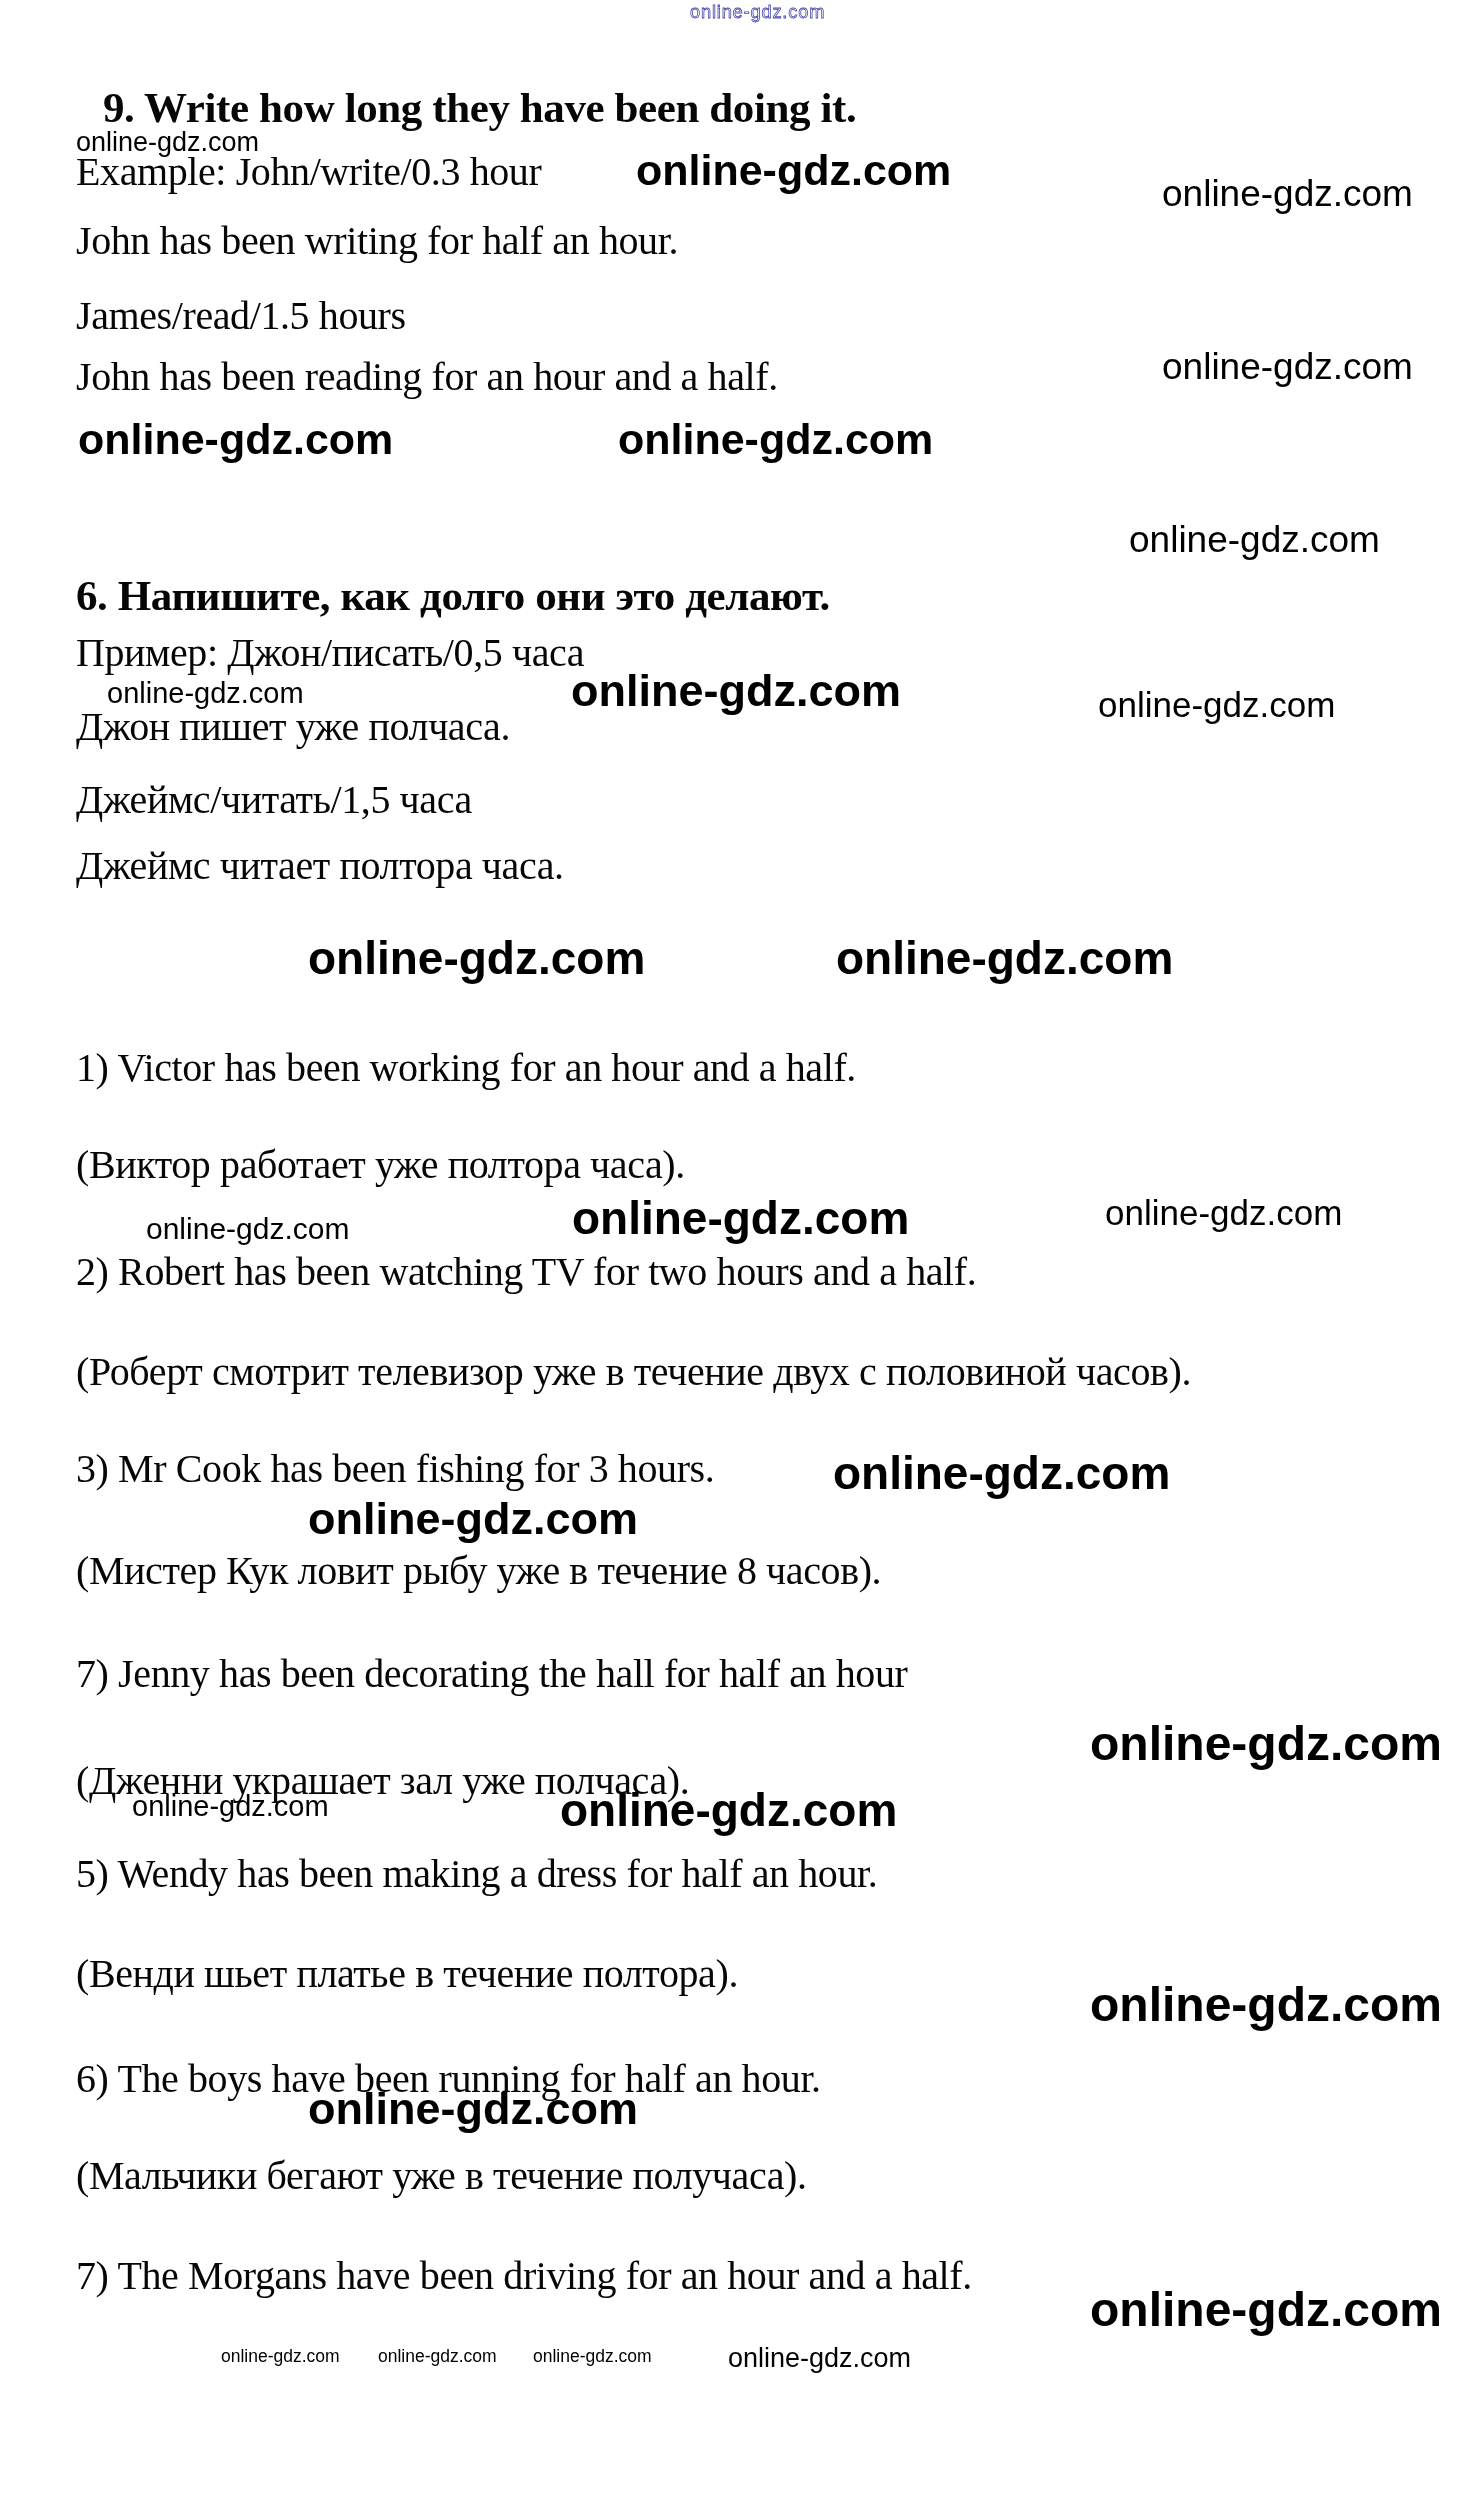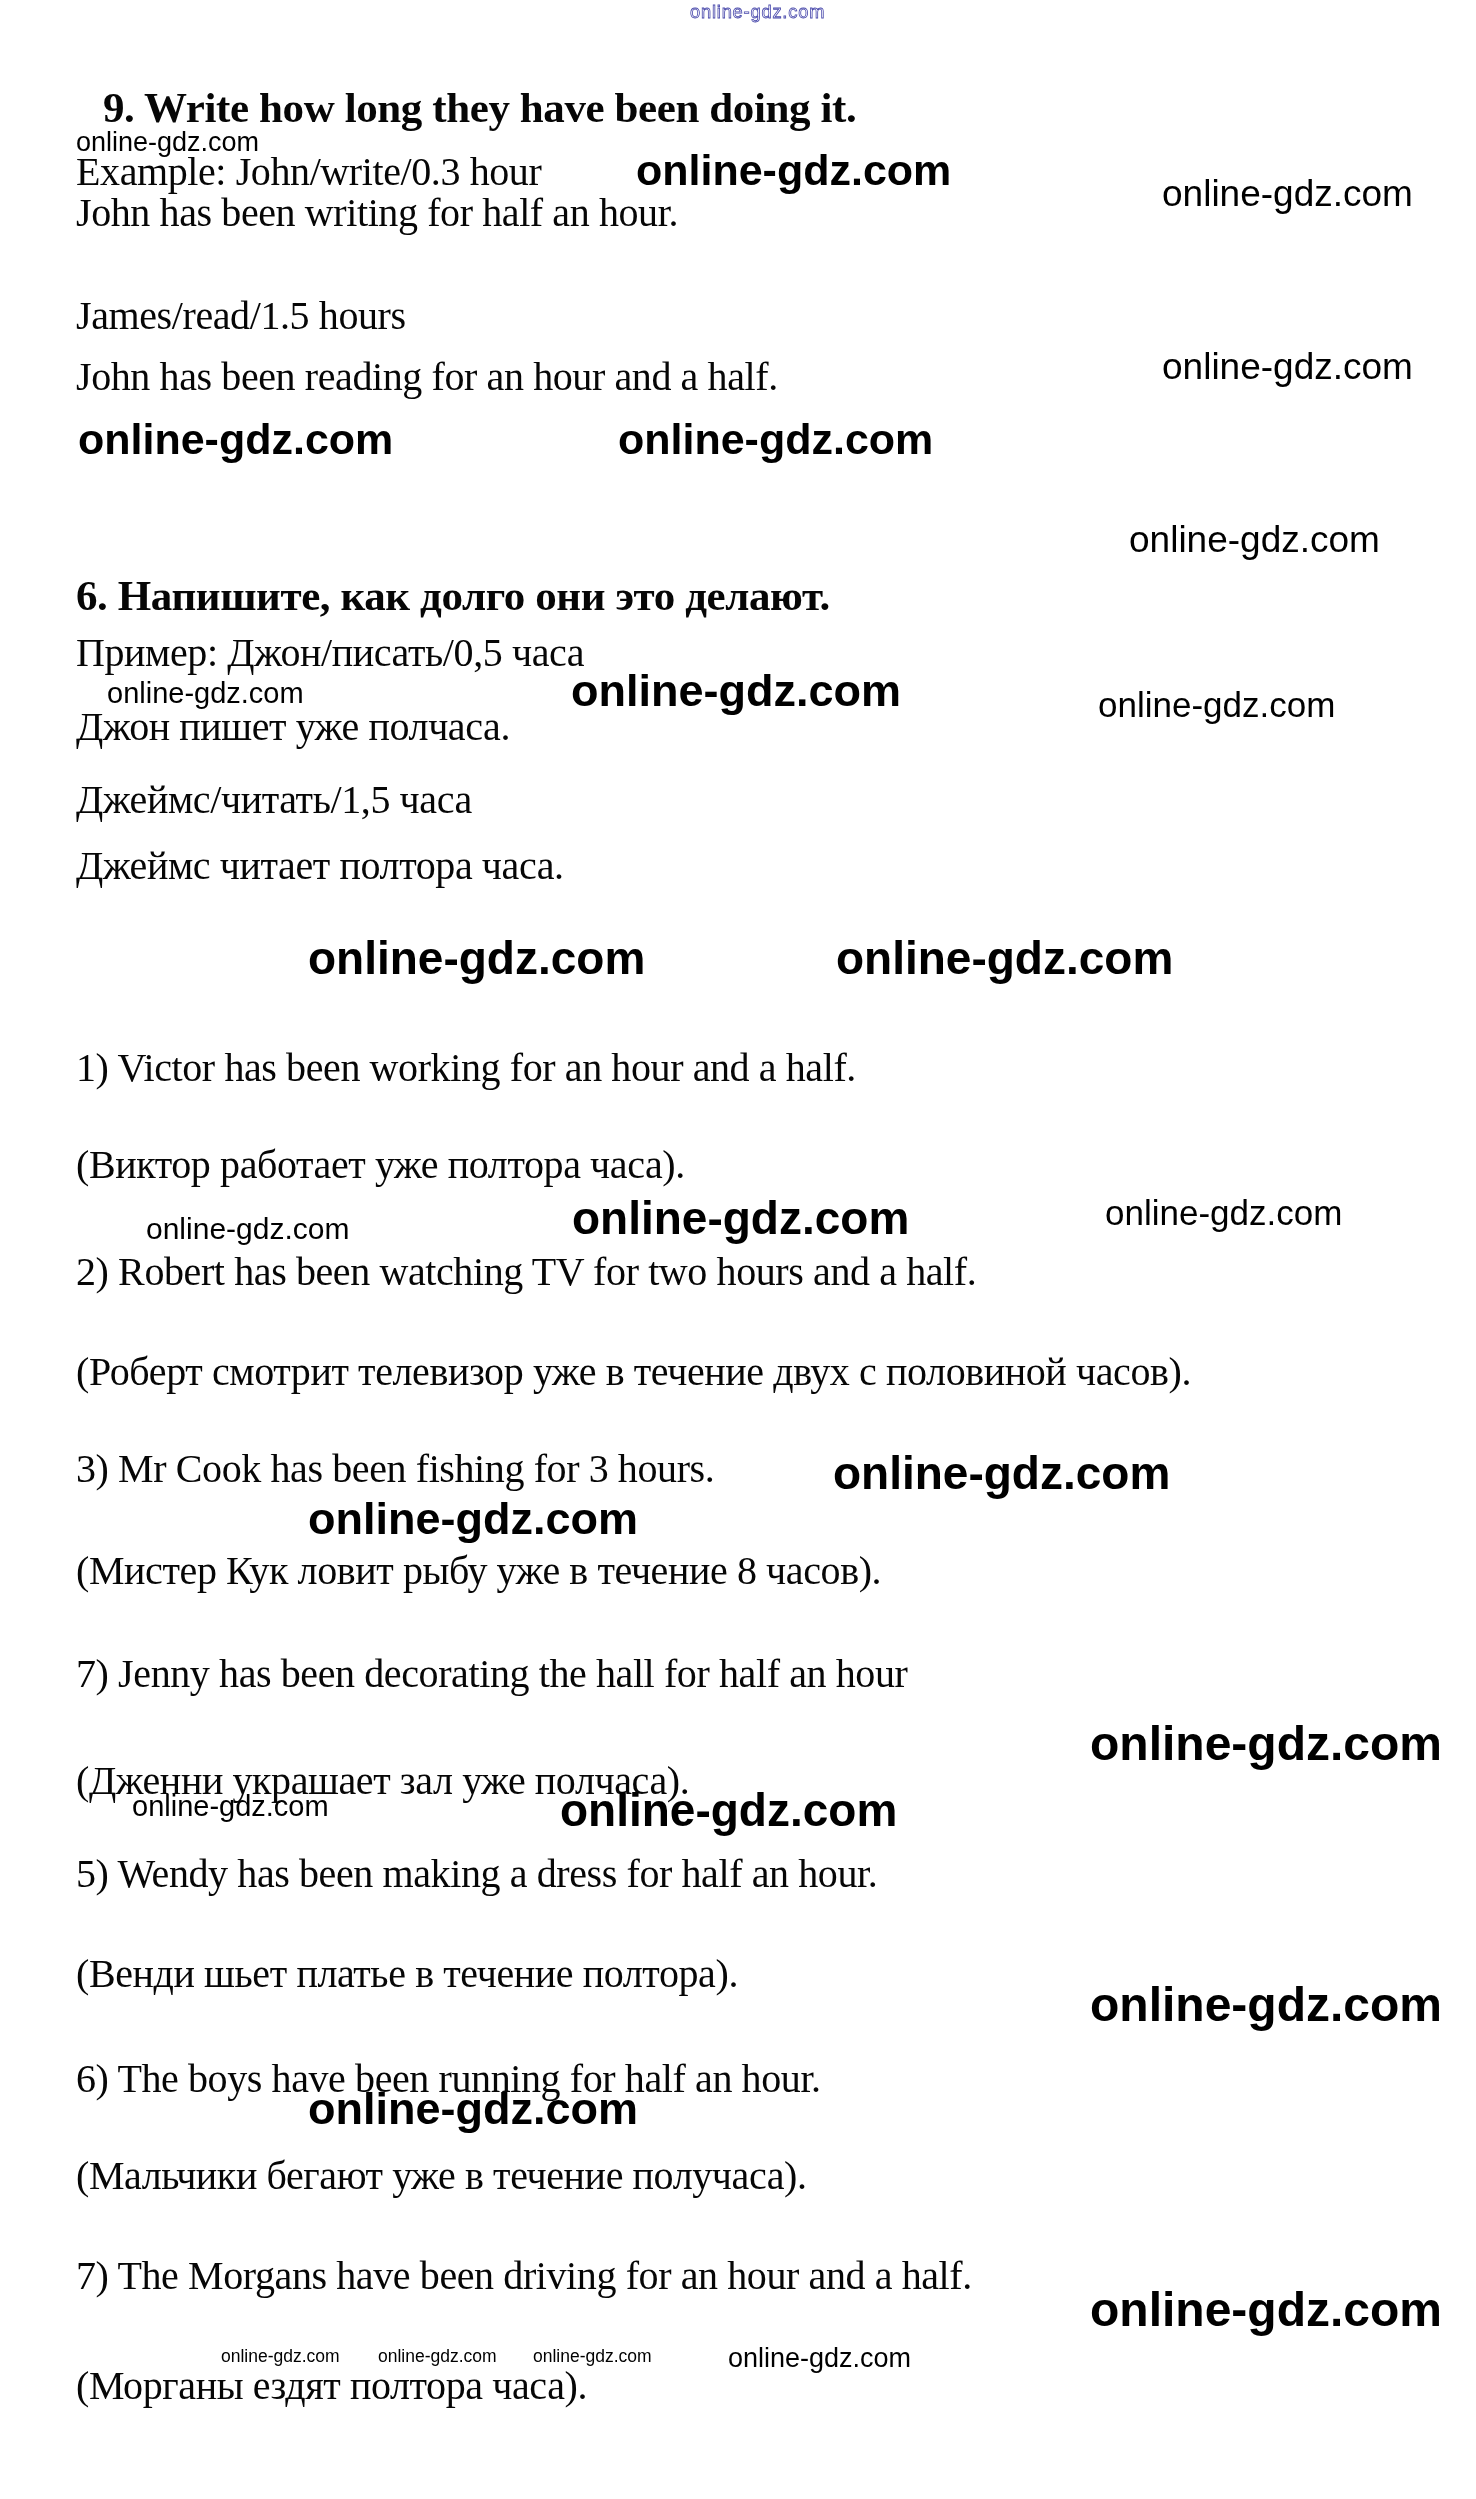--- a/index.html
+++ b/index.html
@@ -21,21 +21,21 @@
     letter-spacing:-0.4px;
     white-space:nowrap;
     color:#060606;
   }
   .title{
     font-weight:700;
     font-size:43px;
   }
   .t-title-en{top:83px;margin-left:27px;}
   .t-example-en{top:148px;}
-  .t-example-ans-en{top:189px;}
+  .t-example-ans-en{top:217px;}
   .t-task-en{top:292px;}
   .t-task-ans-en{top:353px;}
   .t-title-ru{top:571px;}
   .t-example-ru{top:629px;}
   .t-example-ans-ru{top:703px;}
   .t-task-ru{top:776px;}
   .t-task-ans-ru{top:842px;}
   .t-a1en{top:1044px;} .t-a1ru{top:1141px;}
   .t-a2en{top:1248px;} .t-a2ru{top:1348px;text-align:center;}
   .t-a3en{top:1445px;} .t-a3ru{top:1547px;}
@@ -110,21 +110,20 @@
   <div class="line t-a2ru">(Роберт смотрит телевизор уже в течение двух с половиной часов).</div>
   <div class="line t-a3en">3) Mr Cook has been fishing for 3 hours.</div>
   <div class="line t-a3ru">(Мистер Кук ловит рыбу уже в течение 8 часов).</div>
   <div class="line t-a4en">7) Jenny has been decorating the hall for half an hour</div>
   <div class="line t-a4ru">(Дженни украшает зал уже полчаса).</div>
   <div class="line t-a5en">5) Wendy has been making a dress for half an hour.</div>
   <div class="line t-a5ru">(Венди шьет платье в течение полтора).</div>
   <div class="line t-a6en">6) The boys have been running for half an hour.</div>
   <div class="line t-a6ru">(Мальчики бегают уже в течение получаса).</div>
   <div class="line t-a7en">7) The Morgans have been driving for an hour and a half.</div>
-  <div class="line t-a7ru">(Морганы ездят полтора часа).</div>
 
   <div class="wm wm-blue">online-gdz.com</div>
   <div class="wm wm-02">online-gdz.com</div>
   <div class="wm b wm-03">online-gdz.com</div>
   <div class="wm wm-04">online-gdz.com</div>
   <div class="wm wm-05">online-gdz.com</div>
   <div class="wm b wm-06">online-gdz.com</div>
   <div class="wm b wm-07">online-gdz.com</div>
   <div class="wm wm-08">online-gdz.com</div>
   <div class="wm wm-09">online-gdz.com</div>

